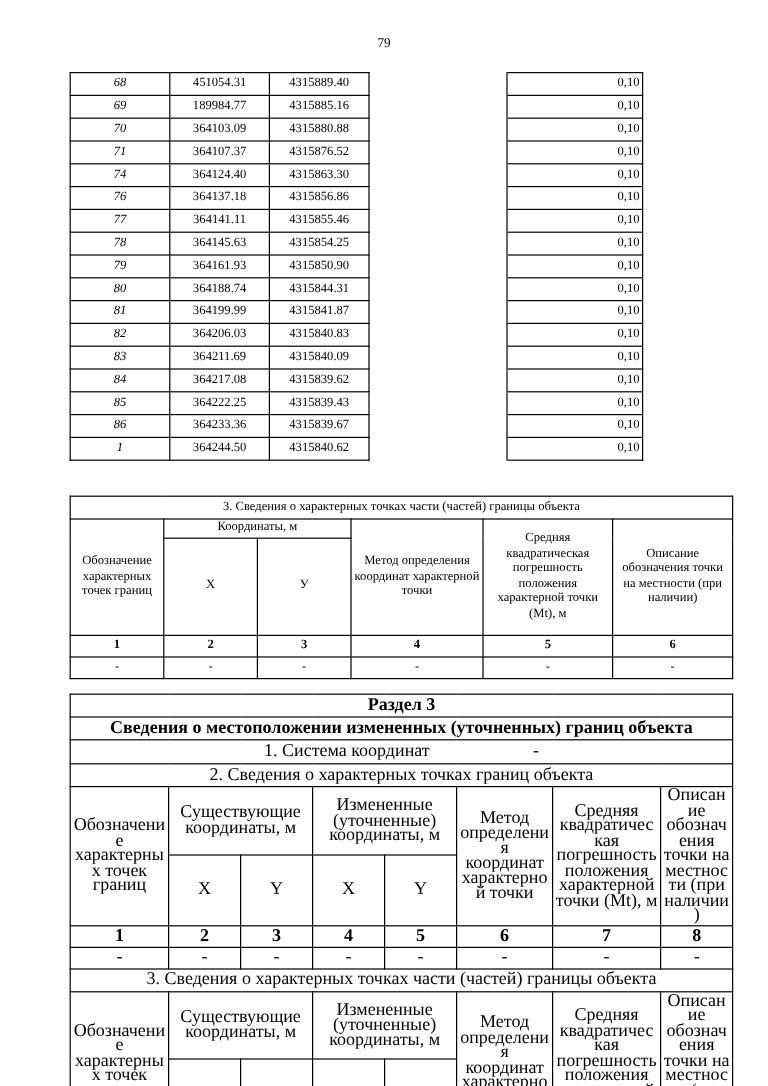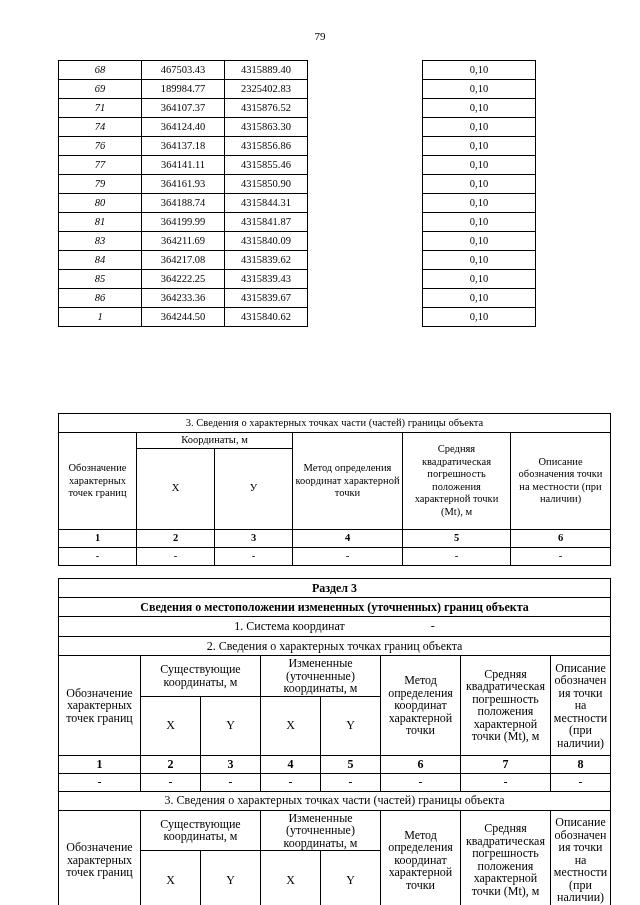--- a/index.html
+++ b/index.html
@@ -56,21 +56,21 @@
     width: 552px;
   }
   #coords-table td {
     height: 16px;
     font-size: 10.5px;
   }
   #coords-table td.num { width: 78px; font-style: italic; }
   #coords-table td.xv  { width: 78px; }
   #coords-table td.yv  { width: 78px; }
   #coords-table td.method { width: 110px; }
-  #coords-table td.mt  { width: 108px; }
+  #coords-table td.mt  { width: 108px; text-align: right; }
   #coords-table td.descr { width: 100px; }
 
   
   #coords-table td.method,
   #coords-table td.descr {
     border-top: none;
     border-bottom: none;
   }
 
   
@@ -96,21 +96,21 @@
   .numrow td { font-weight: bold; height: 15px; }
   .dashrow td { height: 15px; }
 
   
   #razdel3-table {
     position: absolute;
     left: 58px;
     top: 578px;
     width: 552px;
   }
-  #razdel3-table td { font-size: 12px; }
+  #razdel3-table td { font-size: 15px; }
   .title-cell {
     font-weight: bold;
     text-align: center;
     height: 16px;
   }
   .sys-coord-cell {
     text-align: left;
     padding-left: 14px;
     height: 17px;
   }
@@ -123,30 +123,38 @@
 <body>
 
 <div class="page">
 
   <div class="page-number">79</div>
 
   <table class="doc" id="coords-table">
     <tbody>
       <tr>
         <td class="num">68</td>
-        <td class="xv">467503.43</td>
+        <td class="xv">451054.31</td>
         <td class="yv">4315889.40</td>
         <td class="method"></td>
         <td class="mt">0,10</td>
         <td class="descr"></td>
       </tr>
       <tr>
         <td class="num">69</td>
         <td class="xv">189984.77</td>
-        <td class="yv">2325402.83</td>
+        <td class="yv">4315885.16</td>
+        <td class="method"></td>
+        <td class="mt">0,10</td>
+        <td class="descr"></td>
+      </tr>
+      <tr>
+        <td class="num">70</td>
+        <td class="xv">364103.09</td>
+        <td class="yv">4315880.88</td>
         <td class="method"></td>
         <td class="mt">0,10</td>
         <td class="descr"></td>
       </tr>
       <tr>
         <td class="num">71</td>
         <td class="xv">364107.37</td>
         <td class="yv">4315876.52</td>
         <td class="method"></td>
         <td class="mt">0,10</td>
@@ -170,39 +178,55 @@
       </tr>
       <tr>
         <td class="num">77</td>
         <td class="xv">364141.11</td>
         <td class="yv">4315855.46</td>
         <td class="method"></td>
         <td class="mt">0,10</td>
         <td class="descr"></td>
       </tr>
       <tr>
+        <td class="num">78</td>
+        <td class="xv">364145.63</td>
+        <td class="yv">4315854.25</td>
+        <td class="method"></td>
+        <td class="mt">0,10</td>
+        <td class="descr"></td>
+      </tr>
+      <tr>
         <td class="num">79</td>
         <td class="xv">364161.93</td>
         <td class="yv">4315850.90</td>
         <td class="method"></td>
         <td class="mt">0,10</td>
         <td class="descr"></td>
       </tr>
       <tr>
         <td class="num">80</td>
         <td class="xv">364188.74</td>
         <td class="yv">4315844.31</td>
         <td class="method"></td>
         <td class="mt">0,10</td>
         <td class="descr"></td>
       </tr>
       <tr>
         <td class="num">81</td>
         <td class="xv">364199.99</td>
         <td class="yv">4315841.87</td>
+        <td class="method"></td>
+        <td class="mt">0,10</td>
+        <td class="descr"></td>
+      </tr>
+      <tr>
+        <td class="num">82</td>
+        <td class="xv">364206.03</td>
+        <td class="yv">4315840.83</td>
         <td class="method"></td>
         <td class="mt">0,10</td>
         <td class="descr"></td>
       </tr>
       <tr>
         <td class="num">83</td>
         <td class="xv">364211.69</td>
         <td class="yv">4315840.09</td>
         <td class="method"></td>
         <td class="mt">0,10</td>

